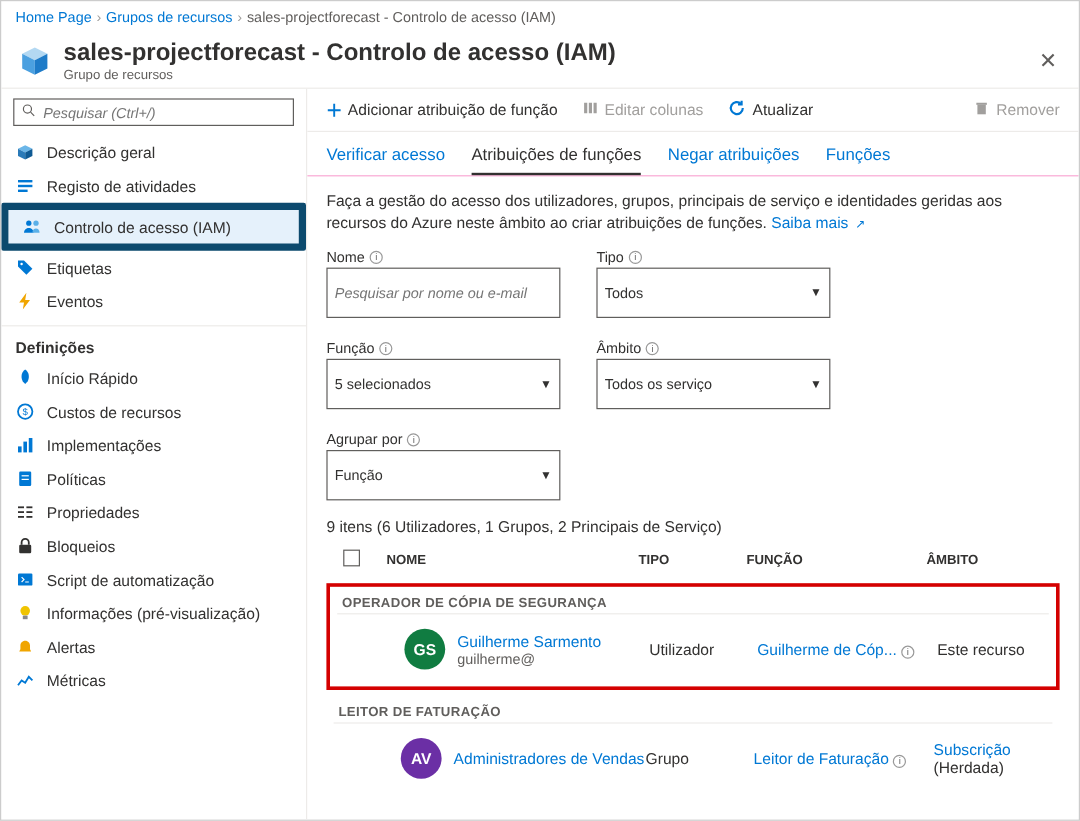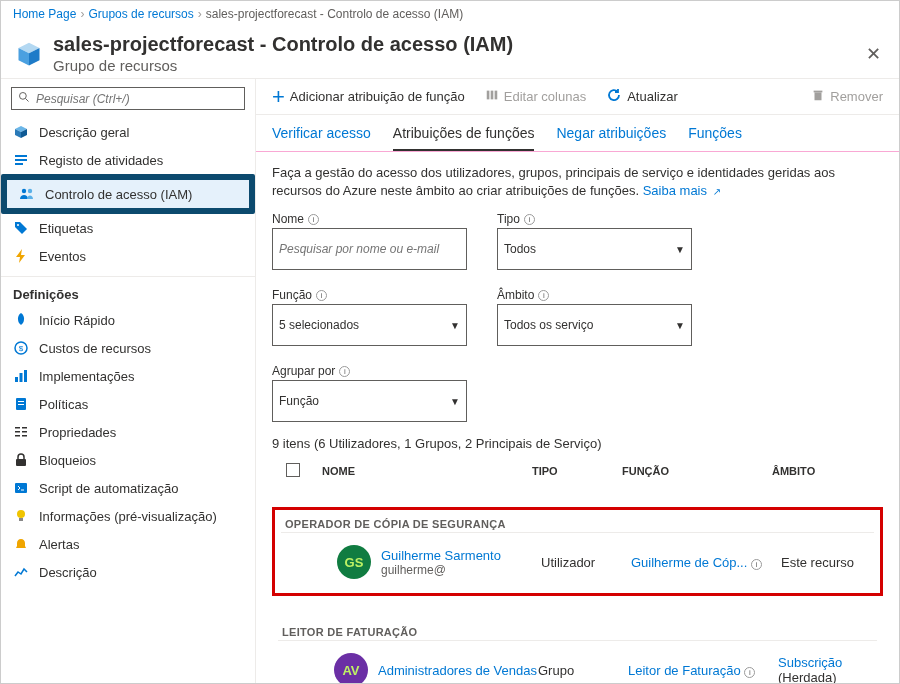--- a/index.html
+++ b/index.html
@@ -3,21 +3,21 @@
 <meta charset="utf-8">
 <style>
   * { box-sizing: border-box; margin: 0; padding: 0; }
   body { font-family: "Segoe UI", Arial, sans-serif; font-size: 13px; color: #323130; background: #fff; width: 900px; height: 684px; overflow: hidden; border: 1px solid #ccc; }
   a.link { color: #0078d4; text-decoration: none; cursor: pointer; }
   .breadcrumb { padding: 6px 12px; font-size: 12px; color: #605e5c; display: flex; align-items: center; gap: 4px; }
   .breadcrumb .sep { color: #a19f9d; }
   .title-row { display: flex; align-items: center; padding: 6px 14px 4px 14px; }
   .cube { width: 28px; height: 28px; margin-right: 10px; color: #0078d4; flex-shrink:0; }
   .title-row h1 { font-size: 20px; font-weight: 600; }
-  .title-row .sub { font-size: 15px; color: #605e5c; margin-top: 1px; }
+  .title-row .sub { font-size: 11px; color: #605e5c; margin-top: 1px; }
   .close-x { margin-left: auto; font-size: 18px; color: #605e5c; cursor: pointer; padding: 4px; }
   .layout { display: flex; height: calc(684px - 66px); border-top: 1px solid #edebe9; }
   .sidebar { width: 255px; border-right: 1px solid #edebe9; display: flex; flex-direction: column; overflow: hidden; }
   .search-box { margin: 8px 10px; border: 1px solid #605e5c; display: flex; align-items: center; padding: 3px 6px; position: relative; }
   .search-box input { border: none; outline: none; font-size: 12px; font-style: italic; color: #a16207; flex: 1; }
   .search-box .mag { color: #605e5c; margin-right: 6px; }
   .nav { overflow-y: auto; flex: 1; padding-bottom: 10px; }
   .nav-item { display: flex; align-items: center; padding: 6px 12px; cursor: pointer; font-size: 13px; gap: 10px; }
   .nav-item.active { background: #e5f1fb; }
   .nav-item .ico { width: 16px; height: 16px; display: inline-flex; align-items: center; justify-content: center; flex-shrink: 0; }
@@ -43,25 +43,25 @@
   .fselect { width: 195px; display: flex; align-items: center; justify-content: space-between; cursor: pointer; }
   .chev { font-size: 10px; color: #323130; }
   .summary { font-size: 13px; margin: 14px 0 6px 0; }
   .thead { display: flex; align-items: center; padding: 6px 0; font-size: 11px; font-weight: 600; text-transform: uppercase; color: #323130; }
   .col-chk { width: 50px; padding-left: 14px; }
   .col-name { width: 210px; }
   .col-tipo { width: 90px; }
   .col-func { width: 150px; }
   .col-amb { flex: 1; }
   .chk { width: 14px; height: 14px; border: 1px solid #605e5c; display: inline-block; }
-  .group-box { border: 3px solid #d40000; padding: 4px 6px 8px 6px; margin-top: 22px; }
+  .group-box { border: 3px solid #d40000; padding: 4px 6px 8px 6px; margin-top: 5px; }
   .group-box.plain { border: none; padding: 4px 6px; }
   .group-title { font-size: 11px; font-weight: 600; color: #605e5c; letter-spacing: 0.3px; padding: 4px 0 2px 4px; border-bottom: 1px solid #edebe9; margin-bottom: 6px; }
   .row { display: flex; align-items: center; padding: 6px 0; font-size: 13px; }
-  .avatar { width: 34px; height: 34px; border-radius: 50%; display: flex; align-items: center; justify-content: center; color: #bef264; font-weight: 600; font-size: 13px; margin-right: 10px; margin-left: 6px; }
+  .avatar { width: 34px; height: 34px; border-radius: 50%; display: flex; align-items: center; justify-content: center; color: #ffffff; font-weight: 600; font-size: 13px; margin-right: 10px; margin-left: 6px; }
   .av-green { background: #107c41; }
   .av-purple { background: #6b2fa5; }
   .name-cell { width: 210px; display: flex; align-items: center; }
   .name-cell .stack { display: flex; flex-direction: column; }
   .name-cell .nm { color: #0078d4; cursor: pointer; }
   .name-cell .em { font-size: 12px; color: #605e5c; }
   .ext-icon { font-size: 10px; margin-left: 2px; }
 </style>
 </head>
 <body>
@@ -237,21 +237,21 @@
             </svg>
           </span>
           <span>Alertas</span>
         </div>
       <div class="nav-item">
           <span class="ico">
             <svg viewBox="0 0 16 16">
               <path d="M2 12l3-4 3 2 3-5 3 3" fill="none" stroke="#0078d4" stroke-width="1.5"></path>
             </svg>
           </span>
-          <span>Descrição</span>
+          <span>Métricas</span>
         </div>
     </div>
   </div>
 
   <div class="main">
     <div class="toolbar">
       <div class="tb-item">
           <span class="plus">+</span>
           <span>Adicionar atribuição de função</span>
         </div>

